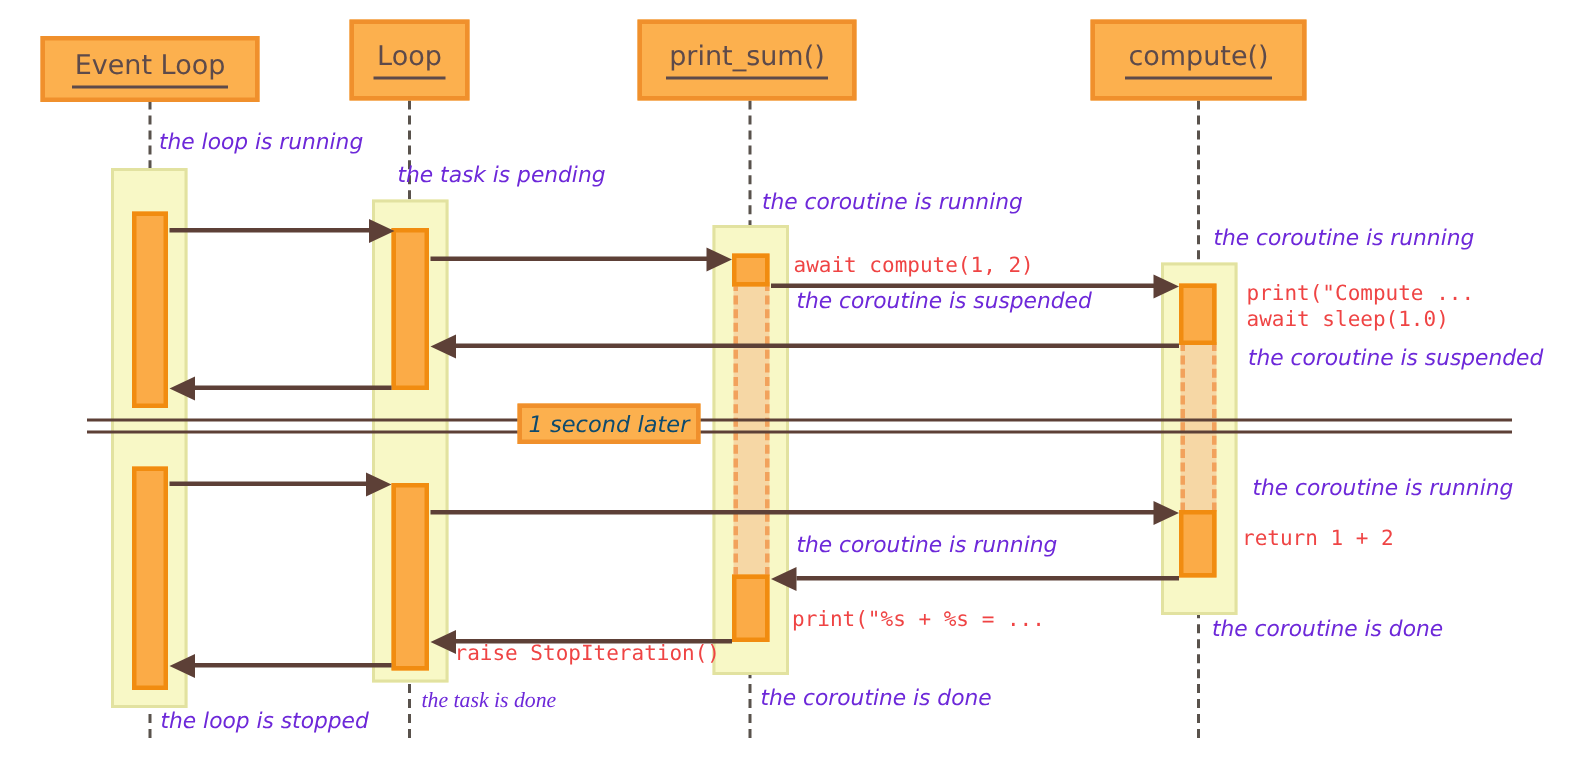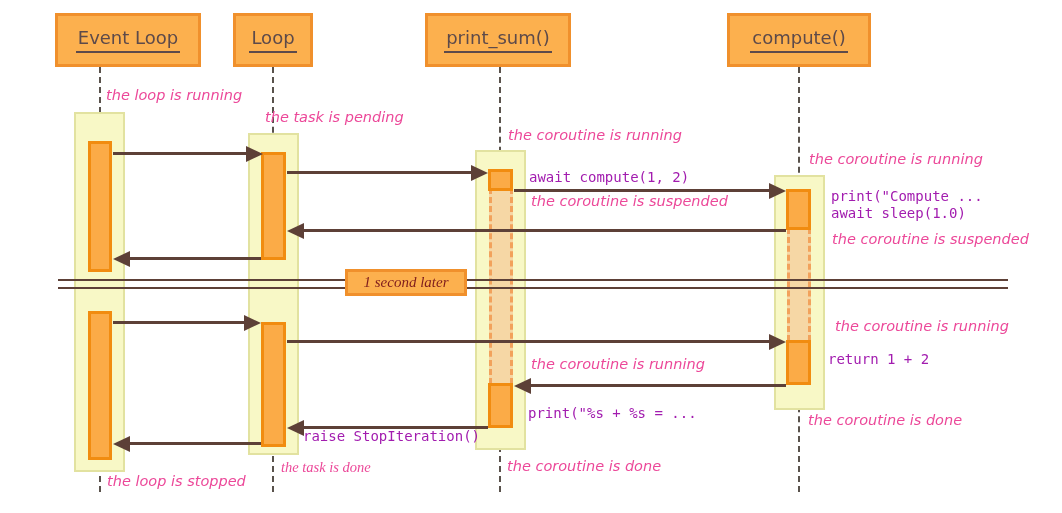--- a/index.html
+++ b/index.html
@@ -19,25 +19,25 @@
   
   .bar{position:absolute;box-sizing:border-box;background:#fbab47;border:3px solid #f18c10;}
   
   .aline{position:absolute;height:3px;background:#5d4037;}
   .head{position:absolute;width:0;height:0;border-top:8px solid transparent;border-bottom:8px solid transparent;}
   .head.r{border-left:17px solid #5d4037;}
   .head.l{border-right:17px solid #5d4037;}
   
   .hline{position:absolute;height:2px;background:#5d4037;}
   .divbox{position:absolute;box-sizing:border-box;background:#fcb04e;border:3px solid #f0902c;
-          display:flex;align-items:center;justify-content:center;color:#7f1d1d;
-          font-style:italic;font-size:15px;white-space:nowrap;font-family:Liberation Serif, serif;}
+          display:flex;align-items:center;justify-content:center;color:#0c4a6e;
+          font-style:italic;font-size:15px;white-space:nowrap;}
   
-  .note{position:absolute;color:#ec4899;font-style:italic;font-size:14.5px;white-space:nowrap;}
-  .code{position:absolute;color:#a21caf;font-family:"DejaVu Sans Mono",monospace;
+  .note{position:absolute;color:#6d28d9;font-style:italic;font-size:14.5px;white-space:nowrap;}
+  .code{position:absolute;color:#ef4444;font-family:"DejaVu Sans Mono",monospace;
         font-size:14px;white-space:nowrap;}
 </style>
 </head>
 <body>
 
 <div class="diagram">
 
   <div class="lifeline" style="left:99px;top:67px;height:425px;"></div>
   <div class="lifeline" style="left:272px;top:67px;height:425px;"></div>
   <div class="lifeline" style="left:499px;top:67px;height:425px;"></div>
@@ -53,21 +53,21 @@
 
   <div class="bar" style="left:88px;top:141px;width:24px;height:131px;"></div>
   <div class="bar" style="left:88px;top:311px;width:24px;height:149px;"></div>
   <div class="bar" style="left:261px;top:152px;width:25px;height:108px;"></div>
   <div class="bar" style="left:261px;top:322px;width:25px;height:125px;"></div>
   <div class="bar" style="left:488px;top:169px;width:25px;height:22px;"></div>
   <div class="bar" style="left:488px;top:383px;width:25px;height:45px;"></div>
   <div class="bar" style="left:786px;top:189px;width:25px;height:41px;"></div>
   <div class="bar" style="left:786px;top:340px;width:25px;height:45px;"></div>
 
-  <div class="p-box" style="left:27px;top:13px;width:146px;height:54px;margin-left:28px;">
+  <div class="p-box" style="left:27px;top:24px;width:146px;height:44px;">
     <span class="u">Event Loop</span>
   </div>
   <div class="p-box" style="left:233px;top:13px;width:80px;height:54px;">
     <span class="u">Loop</span>
   </div>
   <div class="p-box" style="left:425px;top:13px;width:146px;height:54px;">
     <span class="u">print_sum()</span>
   </div>
   <div class="p-box" style="left:727px;top:13px;width:144px;height:54px;">
     <span class="u">compute()</span>

